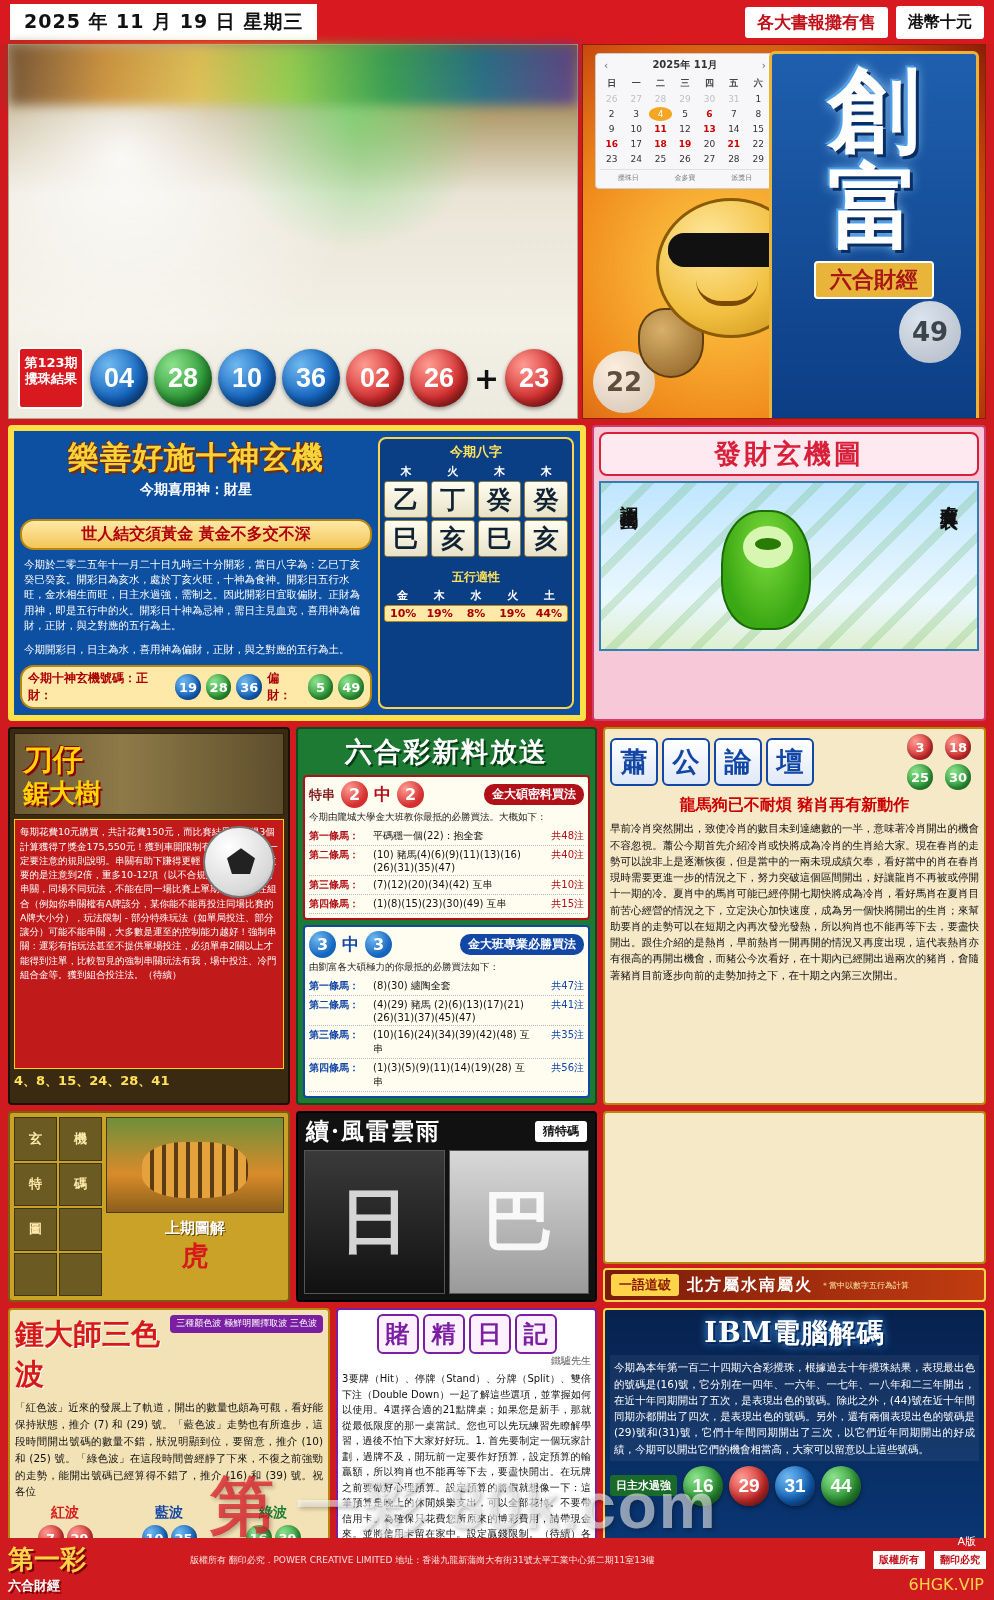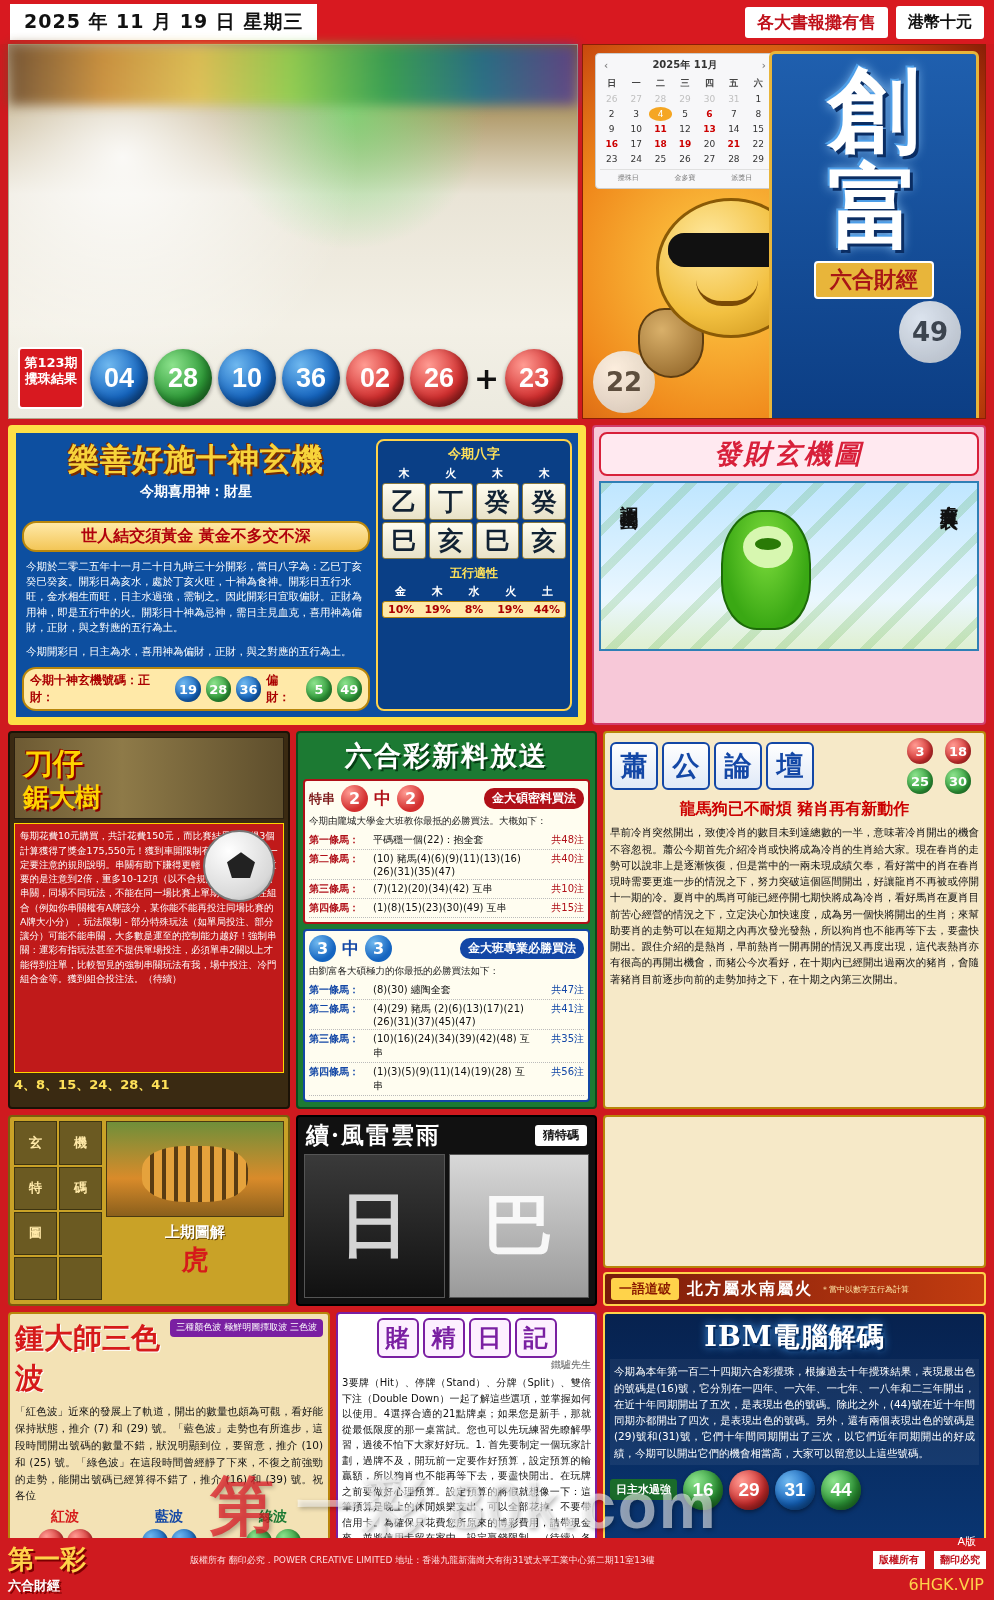--- a/index.html
+++ b/index.html
@@ -123,21 +123,21 @@
   .lotto.blue { background: radial-gradient(circle at 32% 28%, #6fb8ef, #1565c0 60%, #0b3f80); }
   .lotto.green { background: radial-gradient(circle at 32% 28%, #8ce28c, #2e9b38 60%, #156b1d); }
   .lotto.red { background: radial-gradient(circle at 32% 28%, #ff9b92, #d32f2f 60%, #8d1414); }
   .plus { font-size: 30px; font-weight: bold; color: #111; }
 
   
   .content { padding: 6px 8px 0; }
   .row { display: flex; gap: 6px; margin-bottom: 6px; }
 
   
-  .shishen { flex: 0 0 578px; background: #0d4fa0; padding: 6px; border:8px solid #fde047; border-radius:4px; }
+  .shishen { flex: 0 0 578px; background: #0d4fa0; padding: 6px; border:6px solid #fde047; border-radius:4px; }
   .shishen-inner { display: flex; gap: 6px; }
   .ss-left { flex: 1; }
   .ss-title { text-align: center; font-size: 31px; font-weight: bold; font-family:"DejaVu Serif", serif;
     background: linear-gradient(180deg,#fff8c0,#f5c021); -webkit-background-clip: text; color: #f7d33a;
     text-shadow: 2px 2px 0 #7a2b00, -1px -1px 0 #7a2b00; letter-spacing: 1px; }
   .ss-sub { text-align:center; color:#fff; font-size:14px; font-weight:bold; margin-top:2px;}
   .ss-band { margin-top:20px; background: linear-gradient(180deg,#ffe9a8,#f3c657); border:2px solid #b8860b; border-radius: 14px;
      text-align:center; font-weight:bold; color:#b0000c; font-size:16px; padding: 3px 4px; }
   .ss-body { margin-top:5px; background:#0d4fa0; color:#fff; font-size:10.5px; line-height:1.45; padding: 2px 4px; }
   .ss-nums { margin-top:6px; display:flex; align-items:center; gap:5px; background:#ffe9a8; border:2px solid #b8860b; border-radius:14px; padding:3px 6px; }
@@ -153,31 +153,31 @@
 
   .ss-right { flex: 0 0 196px; background:#0a3f86; border:2px solid #ffd34a; border-radius:8px; padding:4px; }
   .bazi-title { text-align:center; color:#ffe25a; font-size:13px; font-weight:bold; }
   .bazi-els { display:grid; grid-template-columns: repeat(4,1fr); gap:3px; margin-top:3px; }
   .bazi-els .el { text-align:center; color:#fff; font-size:11px; font-weight:bold; }
   .bazi-grid { display:grid; grid-template-columns: repeat(4,1fr); gap:3px; margin-top:2px; }
   .bazi-cell {
     background: linear-gradient(180deg,#fffdf0,#e8e2c8); border:1px solid #8a7a40; border-radius:3px;
     text-align:center; font-size:25px; font-weight:bold; color:#123; font-family:"DejaVu Serif", serif; padding:1px 0;
   }
-  .wx-title { text-align:center; color:#ffe25a; font-size:12px; font-weight:bold; margin-top:6px; }
+  .wx-title { text-align:center; color:#ffe25a; font-size:12px; font-weight:bold; margin-top:12px; }
   .wx-head { display:grid; grid-template-columns: repeat(5,1fr); margin-top:2px; }
   .wx-head div { text-align:center; color:#fff; font-size:11px; font-weight:bold; }
   .wx-vals { display:grid; grid-template-columns: repeat(5,1fr); background:#ffe9a8; border:1px solid #b8860b; border-radius:3px; margin-top:2px;}
   .wx-vals div { text-align:center; font-size:11px; font-weight:bold; color:#a00; padding:1px 0;}
 
   
   .facai { flex: 1; background: #f7c8d8; border: 2px solid #d23c6a; border-radius:4px; padding: 5px; }
   .facai-title {
     text-align:center; font-size: 27px; font-weight:bold; color:#d8203a; font-family:"DejaVu Serif", serif;
-    background:#ffe9f0; border:2px solid #d8203a; border-radius: 8px; padding: 2px 0; letter-spacing: 3px; font-style: italic;
+    background:#ffe9f0; border:2px solid #d8203a; border-radius: 8px; padding: 2px 0; letter-spacing: 3px;
   }
   .facai-img {
     margin-top: 5px; height: 170px; background: linear-gradient(180deg,#bfe6ff,#eaf7ff 70%,#dff0d0);
     border: 2px solid #2f7fb5; position: relative; overflow:hidden;
   }
   .monkey { position:absolute; left:44%; top:16%; width: 90px; height: 120px; transform: translateX(-50%);
     background: radial-gradient(ellipse at 50% 30%, #7ddc3c, #3aa814 70%); border-radius: 45% 45% 40% 40%; border:2px solid #1d6b08; }
   .monkey:before { content:""; position:absolute; left:20px; top:14px; width:50px; height:42px; border-radius:50%; background:#d7f7b0; }
   .monkey:after { content:""; position:absolute; left:32px; top:26px; width:26px; height:12px; border-radius:50%; background:#2a7a06; }
   .vine { position:absolute; left:0; top:0; width:100%; height:100%;

